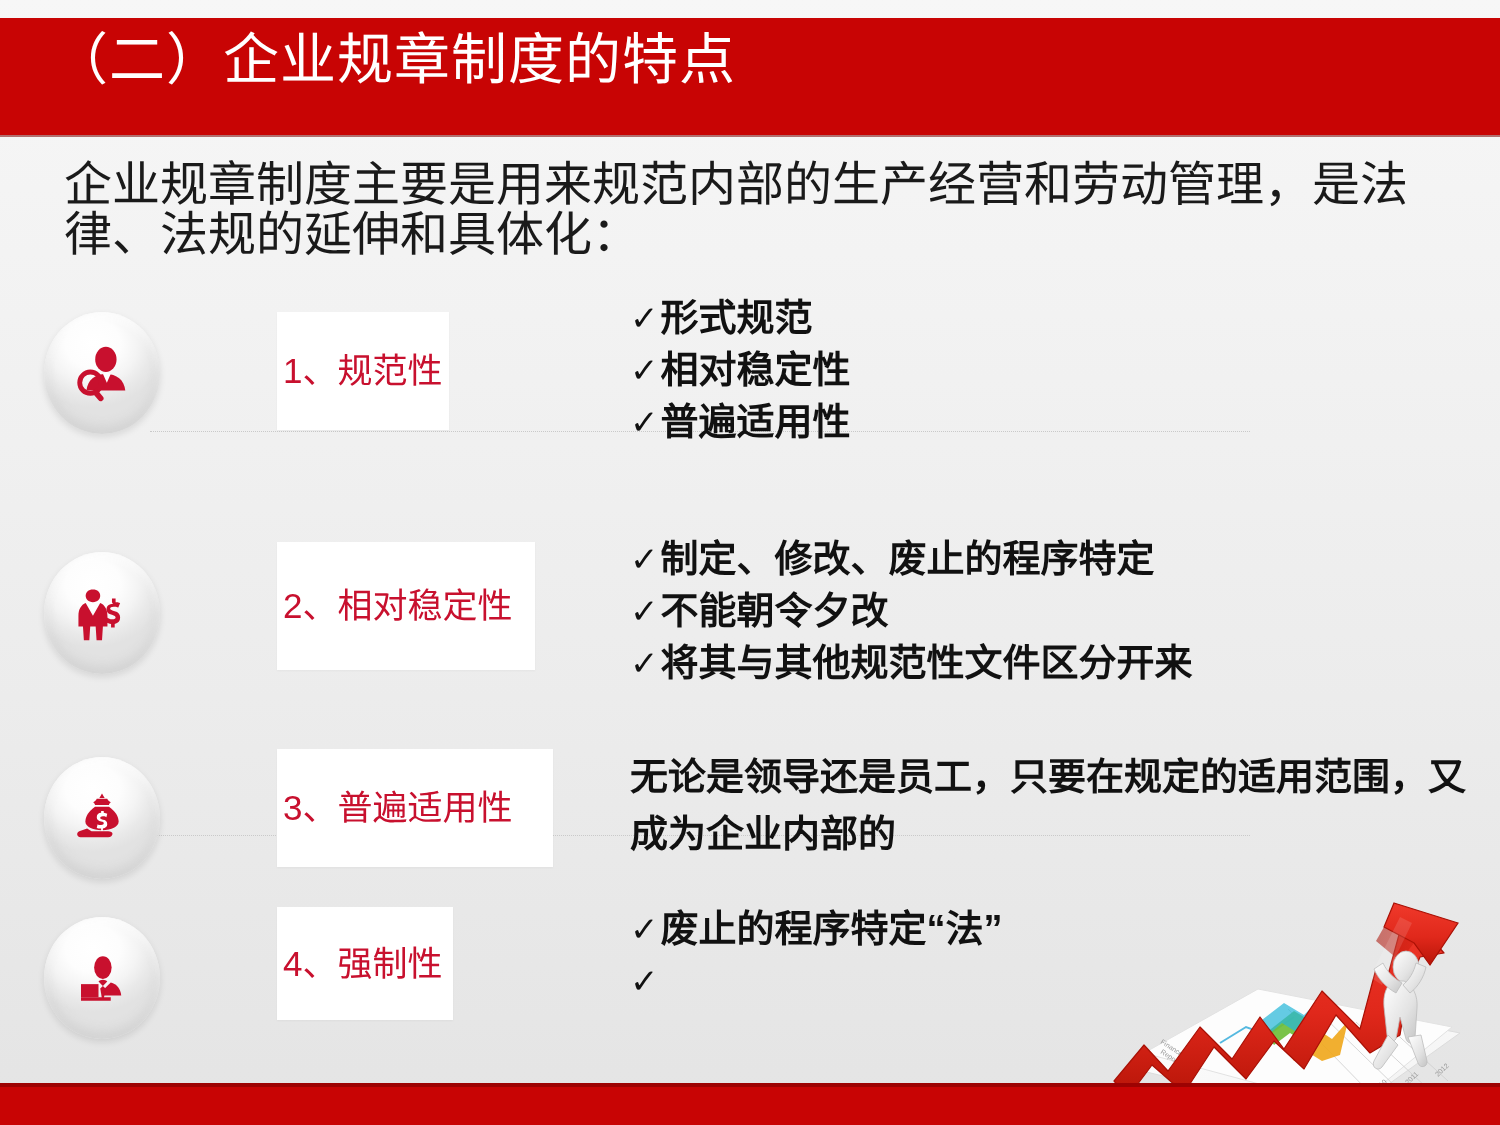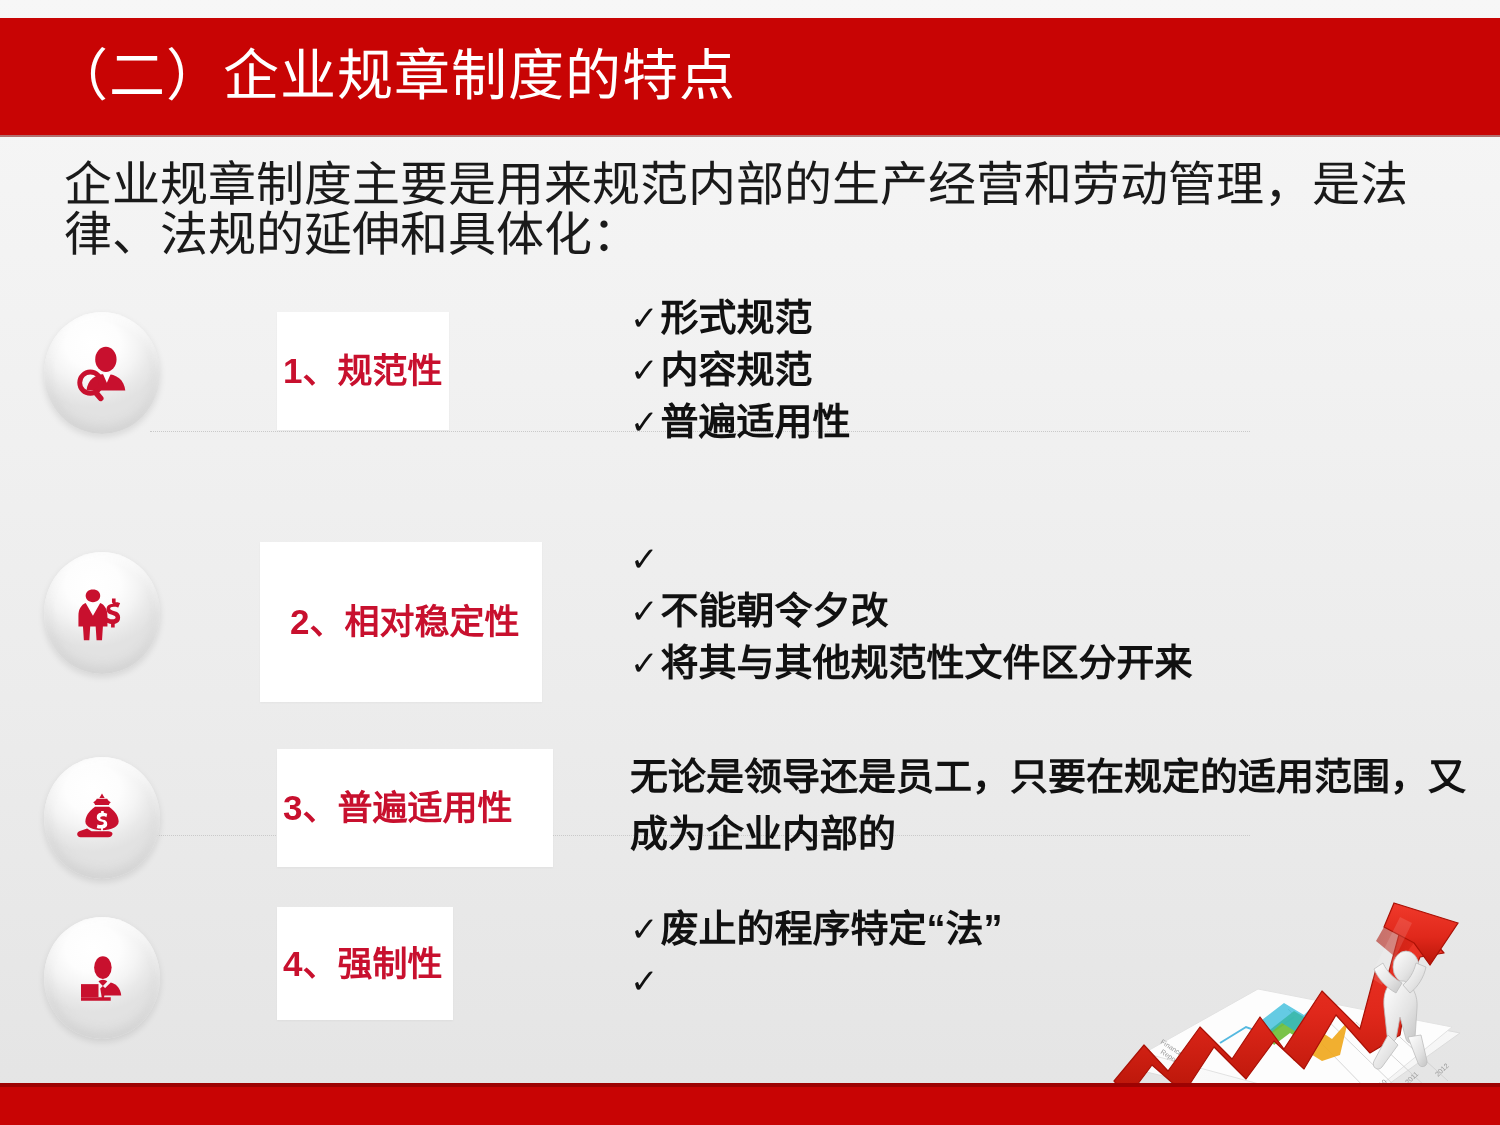--- a/index.html
+++ b/index.html
@@ -30,21 +30,20 @@
   .header-title {
     position: absolute;
     left: 52px;
     top: 29px;
     color: #ffffff;
     font-size: 56px;
     line-height: 62px;
     font-weight: 400;
     letter-spacing: 1px;
     white-space: nowrap;
-    margin-top: 16px;
   }
 
   
   .intro {
     position: absolute;
     left: 64px;
     top: 160px;
     width: 1400px;
     color: #1a1a1a;
     font-size: 48px;
@@ -107,28 +106,28 @@
   
   .label-card {
     position: absolute;
     background: #ffffff;
     display: flex;
     align-items: center;
     box-shadow: 0 1px 2px rgba(0,0,0,.04);
   }
   .label-text {
     color: #c8102e;
-    font-weight: 700;
+    font-weight: 400;
     font-size: 35px;
     line-height: 40px;
     white-space: nowrap;
     padding-left: 6px;
   }
   .card-1 { left: 277px; top: 22px;  width: 172px; height: 118px; }
-  .card-2 { left: 260px; top: 37px;  width: 258px; height: 160px; padding-left: 24px; }
+  .card-2 { left: 277px; top: 37px;  width: 258px; height: 128px; }
   .card-3 { left: 277px; top: 14px;  width: 276px; height: 118px; }
   .card-4 { left: 277px; top: 12px;  width: 176px; height: 113px; }
 
   
   .bullets {
     position: absolute;
     left: 630px;
     top: 0;
     width: 840px;
   }
@@ -220,21 +219,21 @@
         <span class="label-text">1、规范性</span>
       </div>
 
       <div class="bullets bl-1">
         <div class="bullet">
           <span class="tick">✓</span>
           <span>形式规范</span>
         </div>
         <div class="bullet">
           <span class="tick">✓</span>
-          <span>内容规范</span>
+          <span>相对稳定性</span>
         </div>
         <div class="bullet">
           <span class="tick">✓</span>
           <span>普遍适用性</span>
         </div>
       </div>
     </div>
 
     <div class="row row-2">
       <div class="divider div-2"></div>
@@ -250,20 +249,21 @@
         </svg>
       </div>
 
       <div class="label-card card-2">
         <span class="label-text">2、相对稳定性</span>
       </div>
 
       <div class="bullets bl-2">
         <div class="bullet">
           <span class="tick">✓</span>
+          <span>制定、修改、废止的程序特定</span>
         </div>
         <div class="bullet">
           <span class="tick">✓</span>
           <span>不能朝令夕改</span>
         </div>
         <div class="bullet">
           <span class="tick">✓</span>
           <span>将其与其他规范性文件区分开来</span>
         </div>
       </div>

